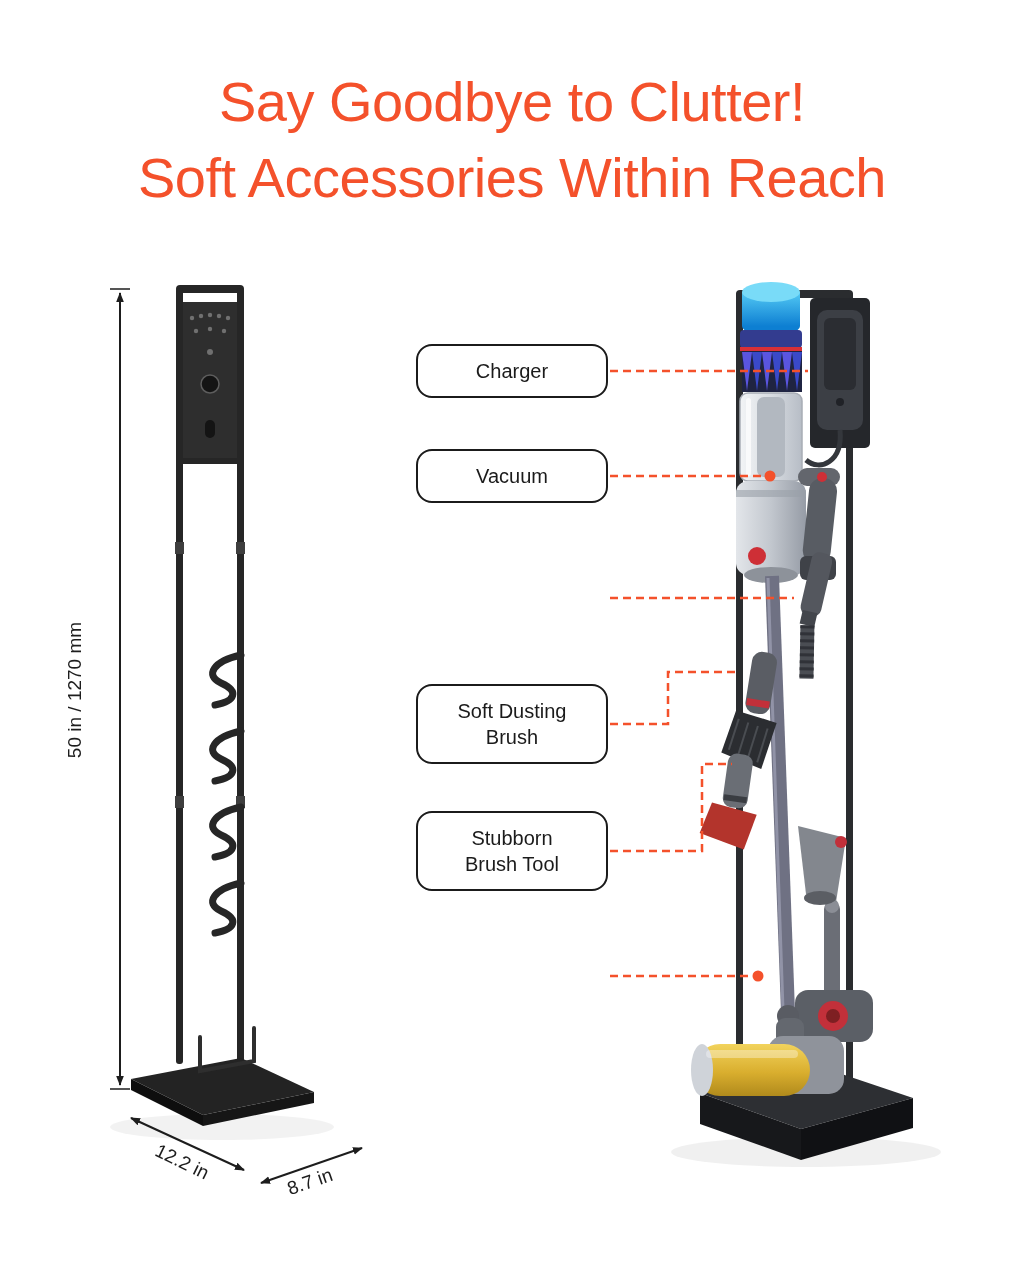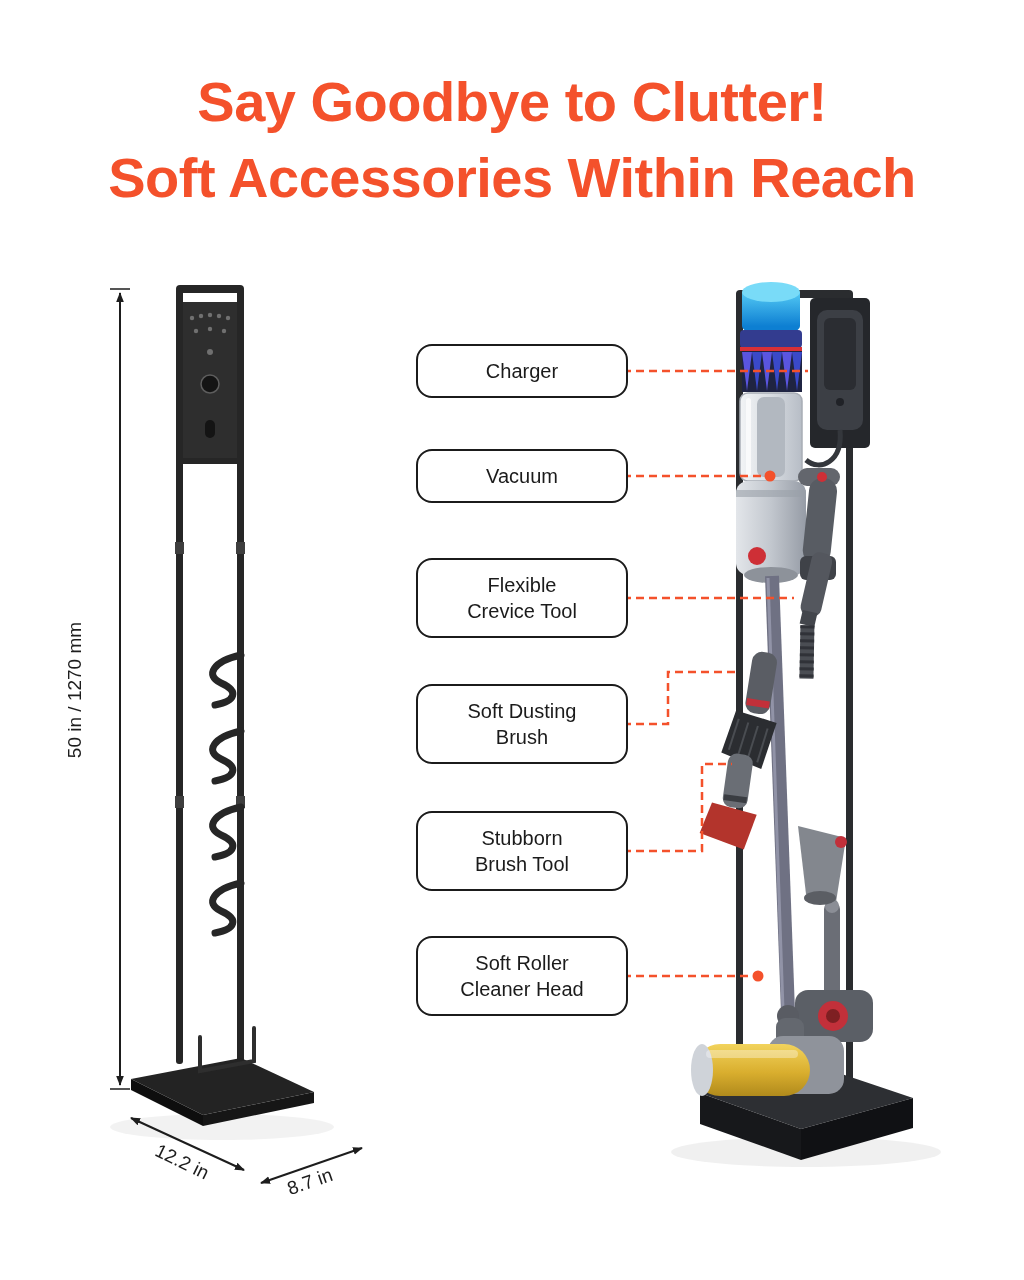--- a/index.html
+++ b/index.html
@@ -3,33 +3,33 @@
 <meta charset="utf-8">
 <style>
   * { margin:0; padding:0; box-sizing:border-box; }
   html,body { background:#ffffff; }
   .canvas {
     position:relative; width:1024px; height:1280px; background:#ffffff;
     font-family:"Liberation Sans", sans-serif; overflow:hidden;
   }
   .title {
     position:absolute; top:64px; left:0; width:100%;
-    text-align:center; color:#F4512B; font-weight:700;
+    text-align:center; color:#F4512B; font-weight:400;
     font-size:56px; line-height:1.36; letter-spacing:-0.5px;
   }
   svg.scene { position:absolute; left:0; top:0; }
   .dim {
     position:absolute; font-size:19px; color:#1d1d1d; text-align:center;
     line-height:24px;
   }
   .dim-height { left:-13px; top:678px; width:176px; transform:rotate(-90deg); }
   .dim-depth  { left:137px; top:1150px; width:90px; transform:rotate(26deg); }
   .dim-width  { left:270px; top:1170px; width:80px; transform:rotate(-19deg); }
   .callout {
-    position:absolute; left:416px; width:212px;
+    position:absolute; left:416px; width:192px;
     border:2.5px solid #1b1b1b; border-radius:16px; background:#ffffff;
     display:flex; align-items:center; justify-content:center;
     text-align:center; font-size:20px; color:#1b1b1b;
     white-space:pre-line; line-height:1.3; z-index:5;
   }
   .callout.single { height:54px; }
   .callout.double { height:80px; }
 </style>
 </head>
 <body>
@@ -228,30 +228,22 @@
   <div class="dim dim-height">50 in / 1270 mm</div>
   <div class="dim dim-depth">12.2 in</div>
   <div class="dim dim-width">8.7 in</div>
 
   <div class="callout single" style="top:344px">
     <span>Charger</span>
   </div>
   <div class="callout single" style="top:449px">
     <span>Vacuum</span>
   </div>
-  <div class="callout double" style="top:558px">
-    <span>Flexible
-Crevice Tool</span>
-  </div>
   <div class="callout double" style="top:684px">
     <span>Soft Dusting
 Brush</span>
   </div>
   <div class="callout double" style="top:811px">
     <span>Stubborn
 Brush Tool</span>
   </div>
-  <div class="callout double" style="top:936px">
-    <span>Soft Roller
-Cleaner Head</span>
-  </div>
 
 </div>
 
 </body></html>

